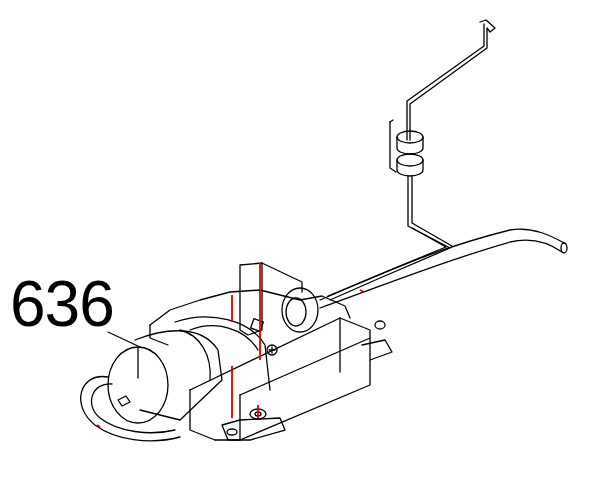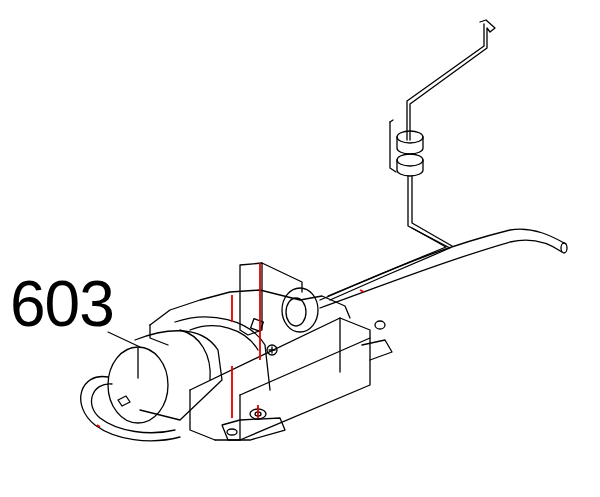--- a/index.html
+++ b/index.html
@@ -5,21 +5,21 @@
   html, body { margin:0; padding:0; background:#ffffff; }
   body { width:600px; height:497px; position:relative; overflow:hidden; font-family:"Liberation Sans", sans-serif; }
   #stage { position:absolute; left:0; top:0; width:600px; height:497px; }
   .callout-label { position:absolute; left:10px; top:272px; font-family:"Liberation Sans", sans-serif; font-size:64px; line-height:64px; color:#000; letter-spacing:-1px; }
   svg { position:absolute; left:0; top:0; }
 </style>
 </head>
 <body>
 
 <div id="stage">
-  <div class="callout-label">603</div>
+  <div class="callout-label">636</div>
 
   <svg width="600" height="497" viewBox="0 0 600 497">
     <g fill="none" stroke="#000" stroke-width="1.3" stroke-linejoin="round" stroke-linecap="round">
 
       <line x1="108" y1="332" x2="140" y2="347" stroke-width="1.2"></line>
 
       <g>
         <path d="M480,22 L486,20 L495,28 L490,32 L487,28 L487,48 L410,104 L410,140"></path>
         <path d="M484,24 L484,46 L407,101 L407,140"></path>
 

